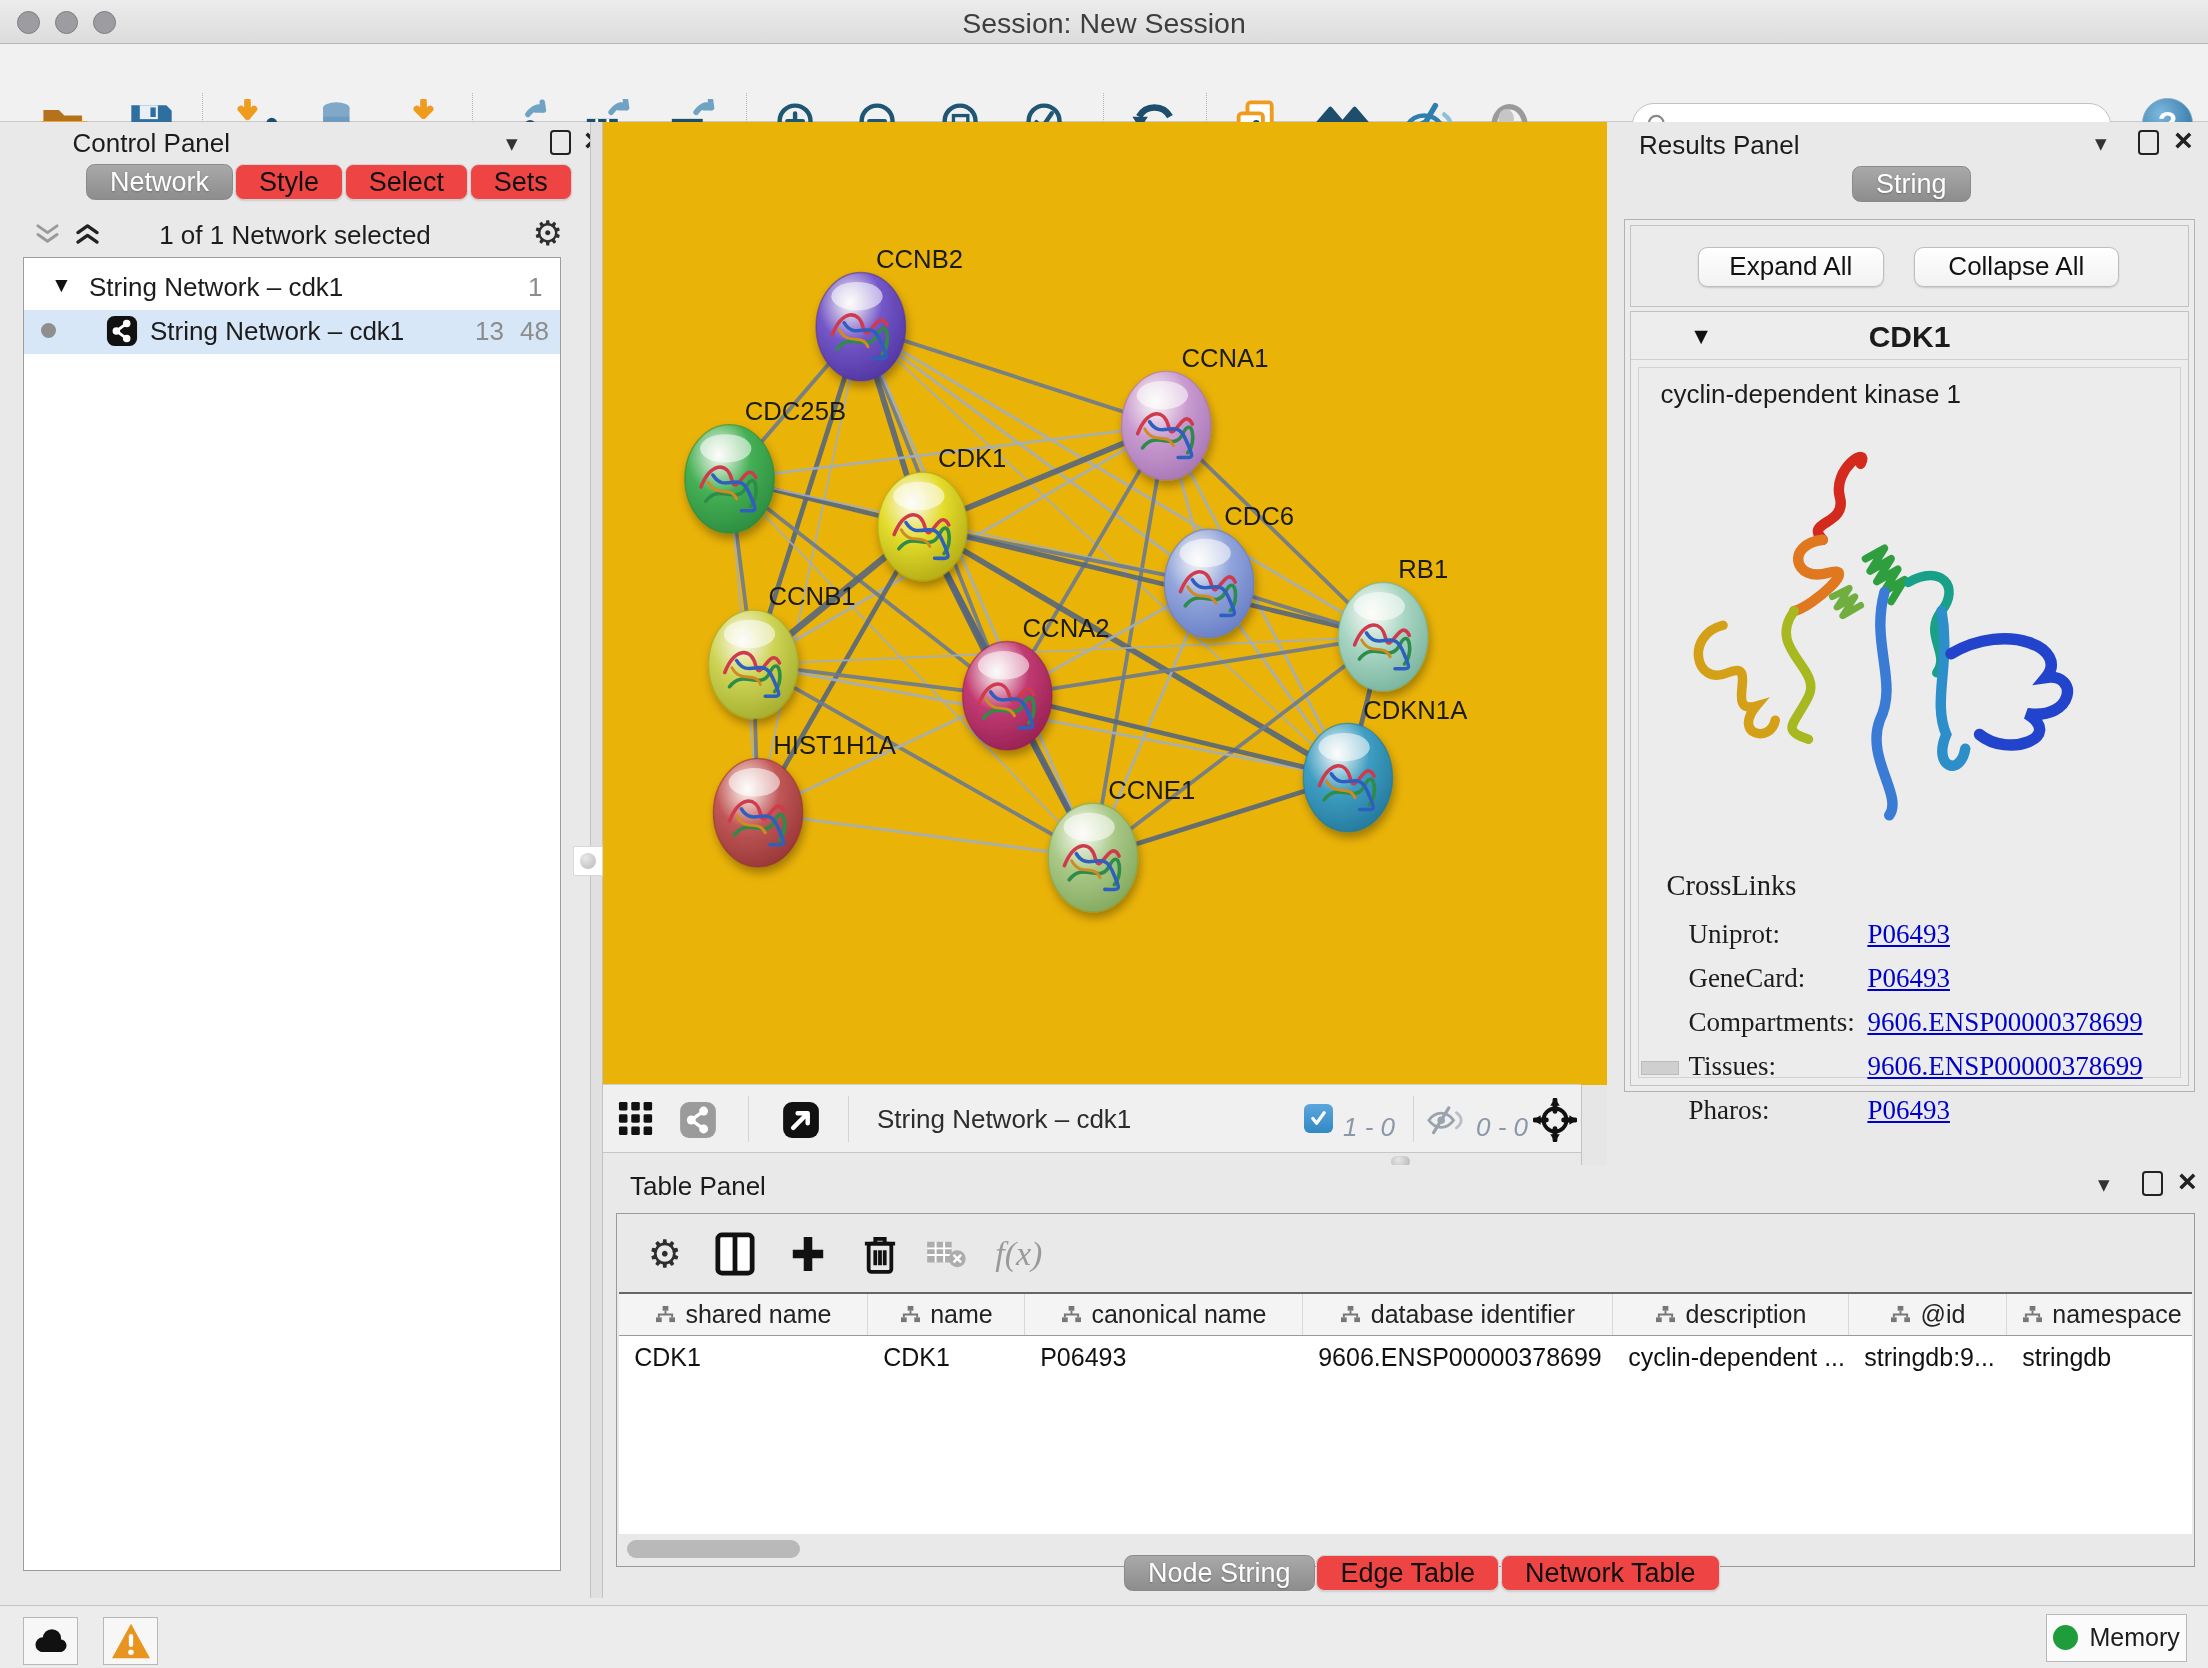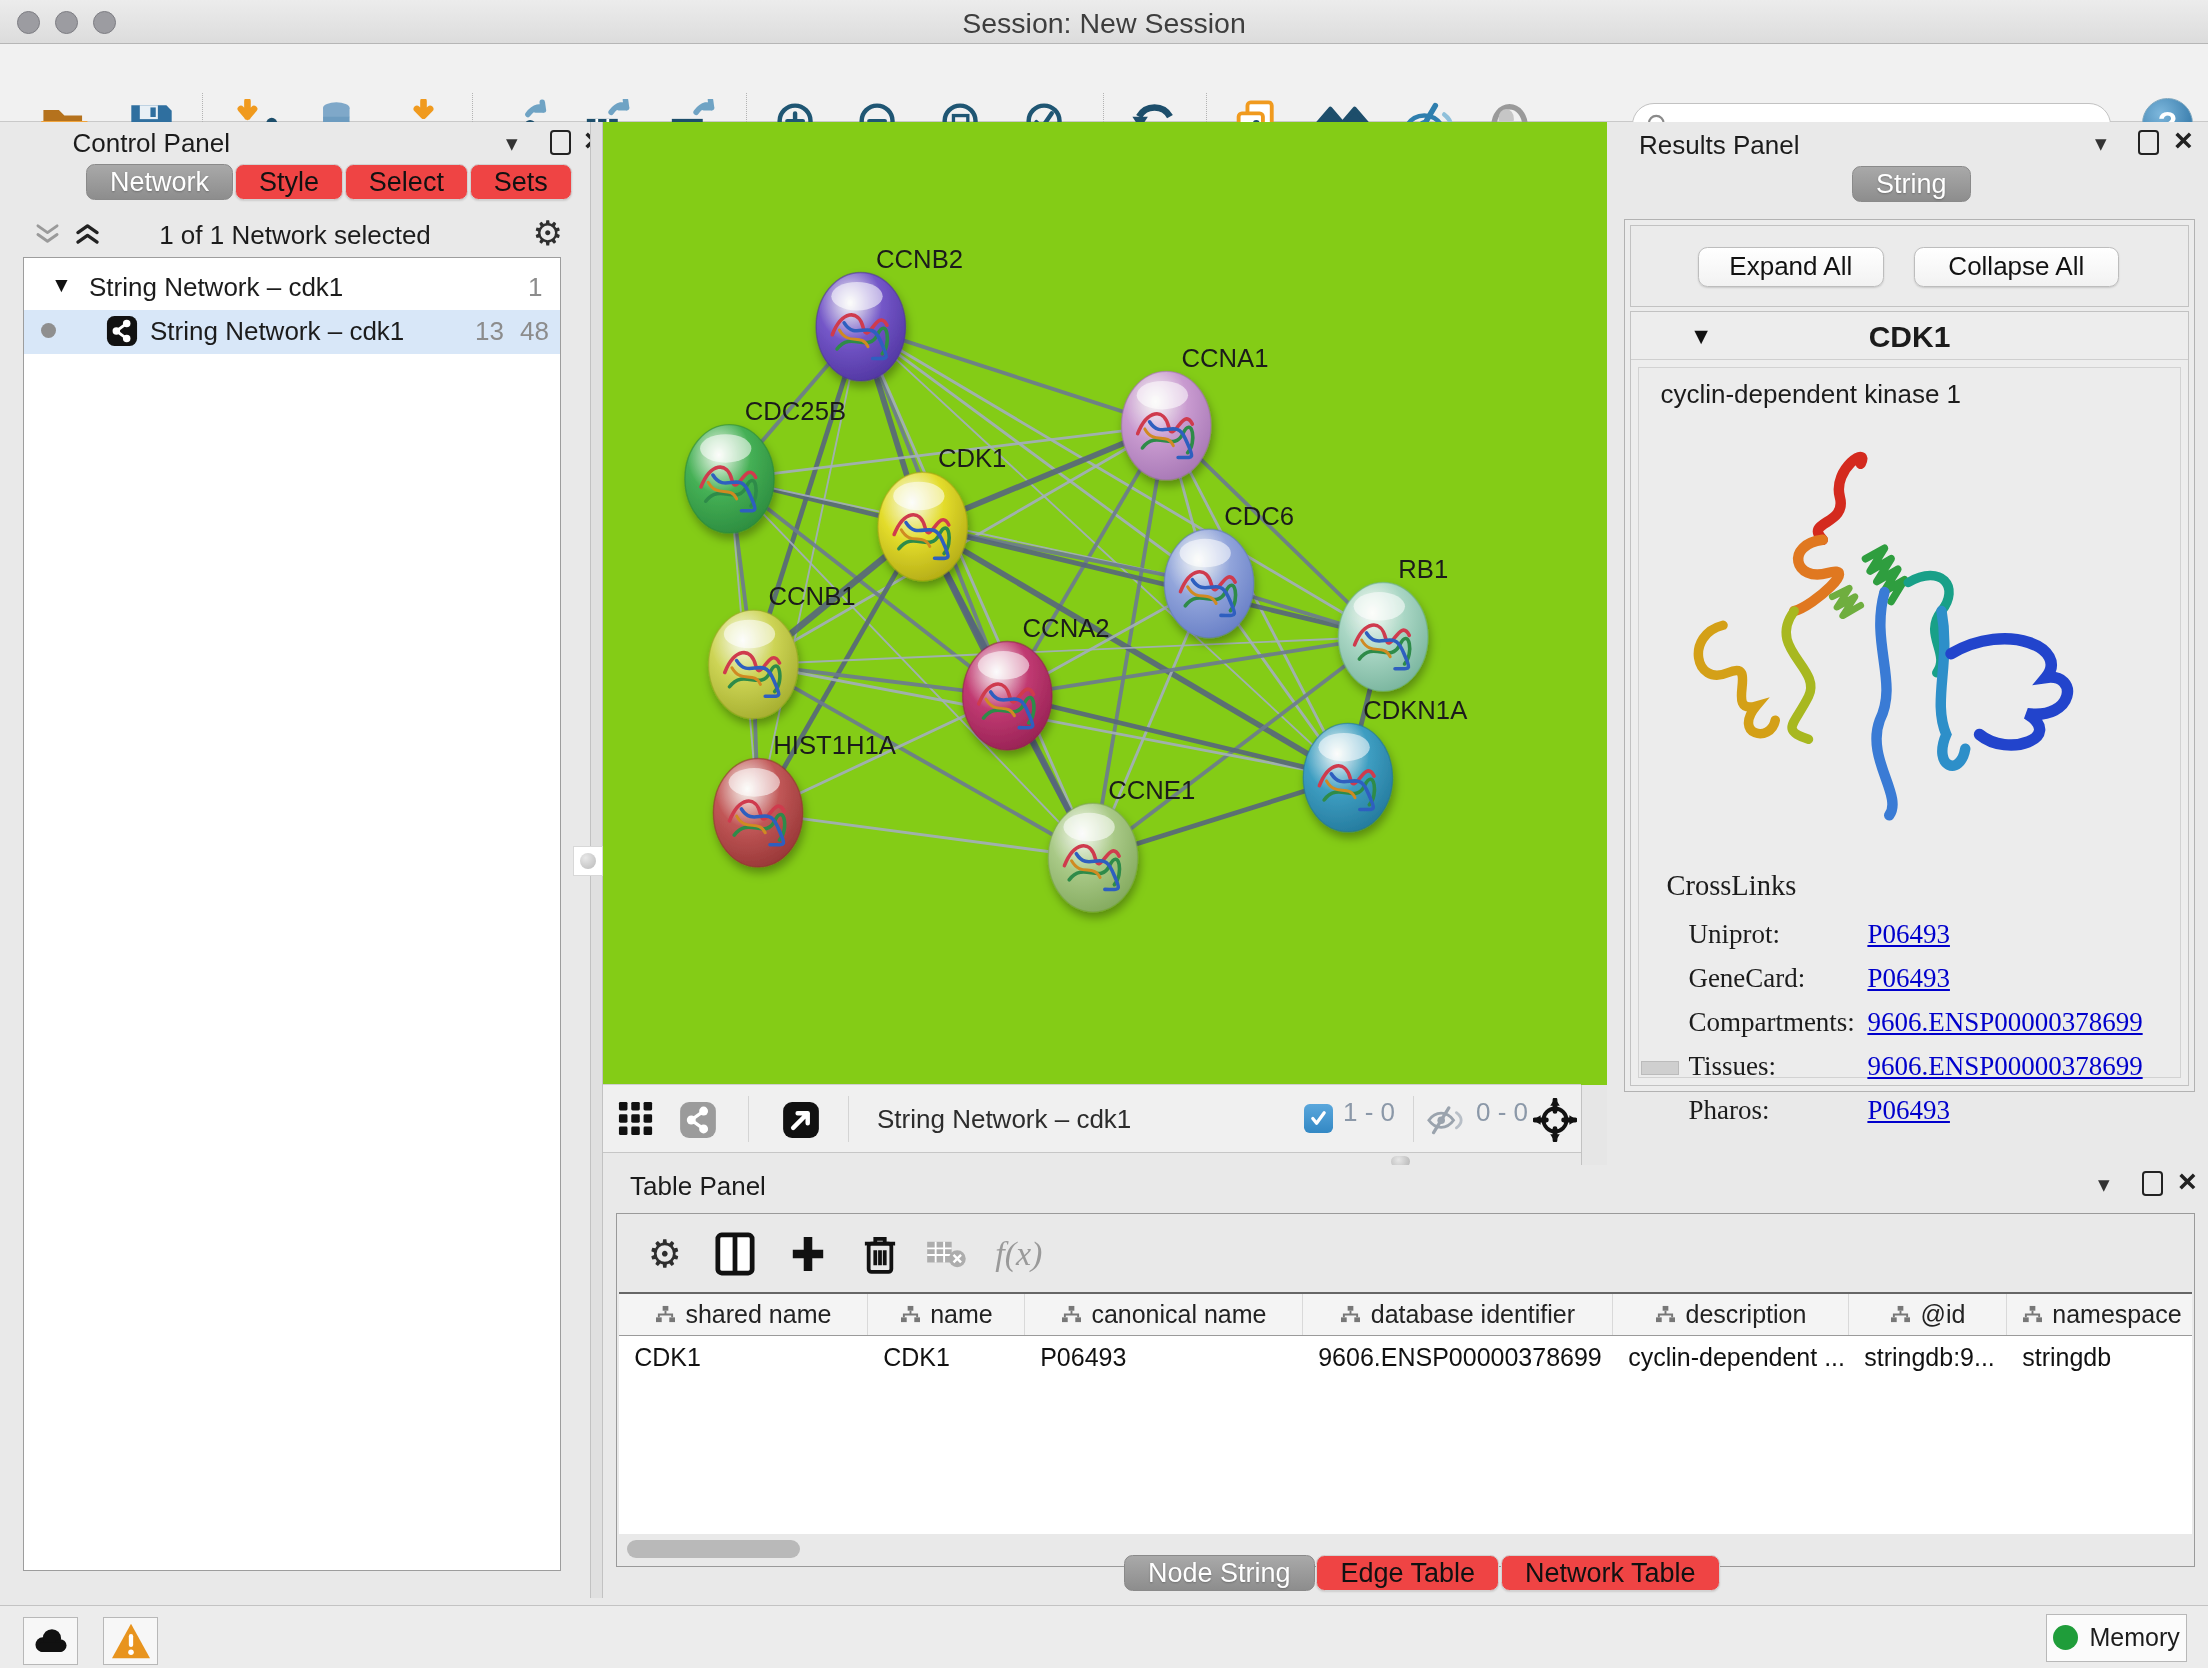--- a/index.html
+++ b/index.html
@@ -52,28 +52,28 @@
   .count { color:#8c8c8c; }
   
   .vstrip { position:absolute; background:#e0e0e0; border-left:1px solid #c2c2c2; border-right:1px solid #c2c2c2; }
   .split-handle { position:absolute; width:30px; height:30px; background:#fff; border:1px solid #d8d8d8;
     display:flex; align-items:center; justify-content:center; }
   .split-dot { width:16px; height:16px; border-radius:50%;
     background:radial-gradient(circle at 35% 30%, #e8e8e8, #b9b9b9); }
   .hsplit-dot { position:absolute; width:19px; height:10.5px; border-radius:5.7px;
     background:radial-gradient(circle at 40% 35%, #e6e6e6, #b5b5b5); }
   
-  .net-canvas { position:absolute; left:603px; top:122px; width:1138px; height:963px; background:#84cc16; }
+  .net-canvas { position:absolute; left:603px; top:122px; width:1138px; height:963px; background:#eab308; }
   
   .canvas-bar { position:absolute; left:603px; top:1084px; width:978px; height:69px;
     background:#f0f0f0; border-top:1.9px solid #cfcfcf; border-bottom:1.9px solid #c6c6c6; }
   .cb-ico { position:absolute; top:16px; }
   .cb-sep { position:absolute; top:11.4px; height:46px; border-left:1.9px solid #d4d4d4; }
   .cb-text { position:absolute; top:19px; font-size:26px; color:#2c2c2c; }
-  .cb-count { position:absolute; top:12px; font-size:26px; color:#8b98a8; }
+  .cb-count { position:absolute; top:27px; font-size:26px; color:#8b98a8;font-style:italic; }
   .checkbox { position:absolute; top:19px; width:28.5px; height:28.5px; border-radius:5.7px;
     background:linear-gradient(#5aa7dc,#3388c4); display:flex; align-items:center; justify-content:center; }
   
   .results-panel { position:absolute; left:1607px; top:122px; width:601px; height:1043px; background:#e9e9e9; }
   .rp-box { position:absolute; left:17px; top:97px; width:571px; height:873px;
     border:1.9px solid #b2b2b2; background:#ececec; }
   .rp-btnbox { position:absolute; left:4.8px; top:4.8px; right:4.8px; height:82px;
     border:1px solid #c2c2c2; background:#ebebeb; }
   .rp-btn { position:absolute; top:21px; height:40px; background:linear-gradient(#ffffff,#f2f2f2);
     border:1px solid #bdbdbd; border-radius:9.5px; font-size:26px; display:flex;

